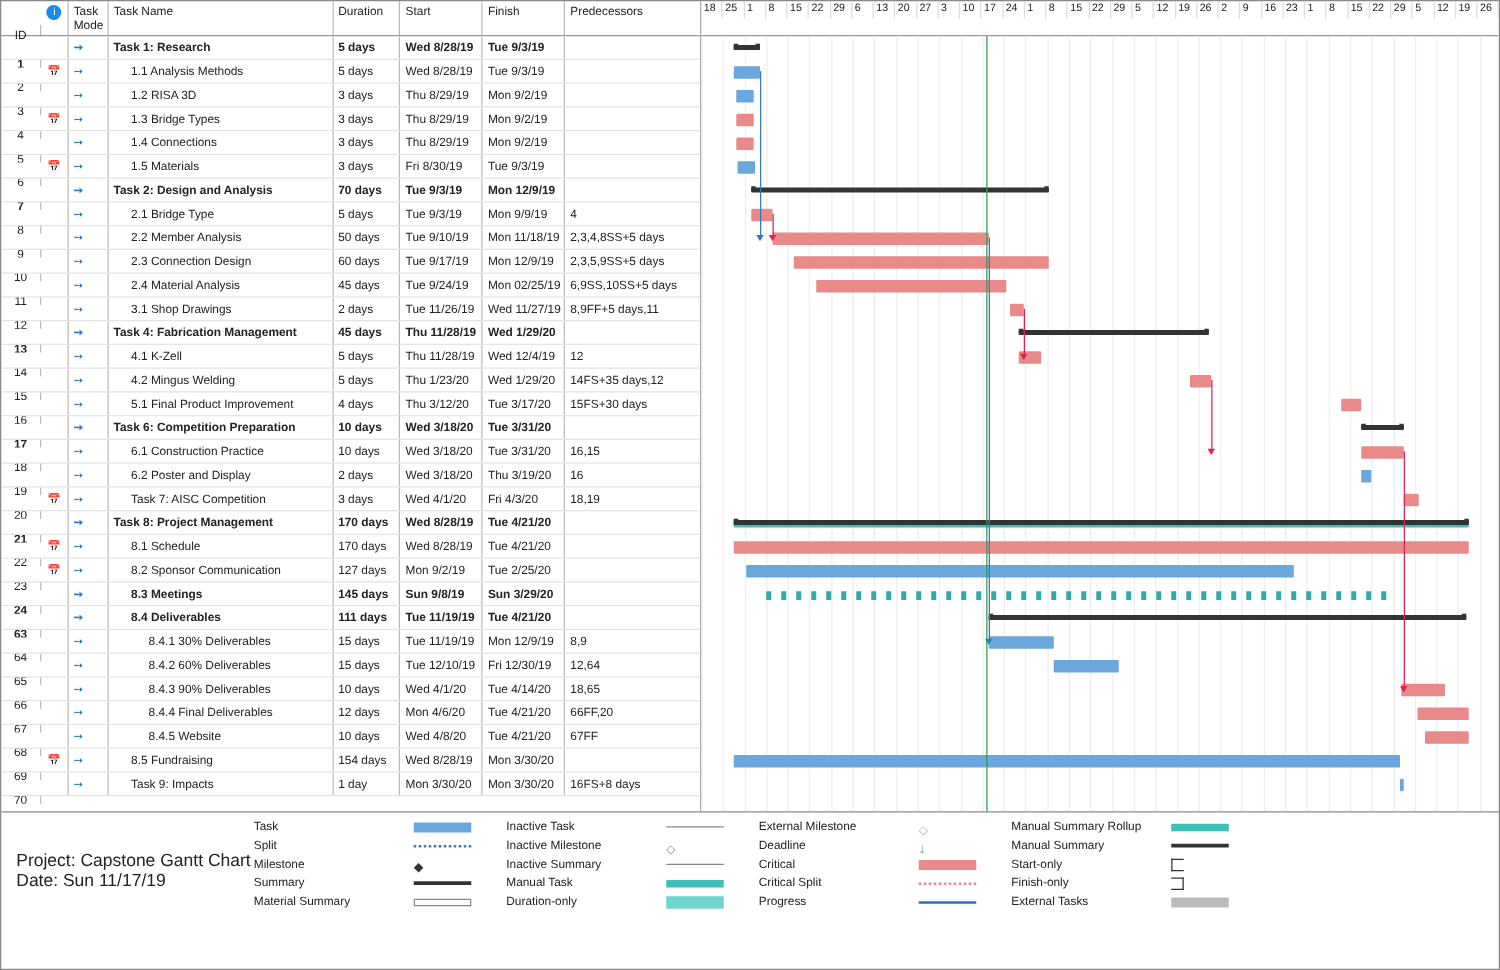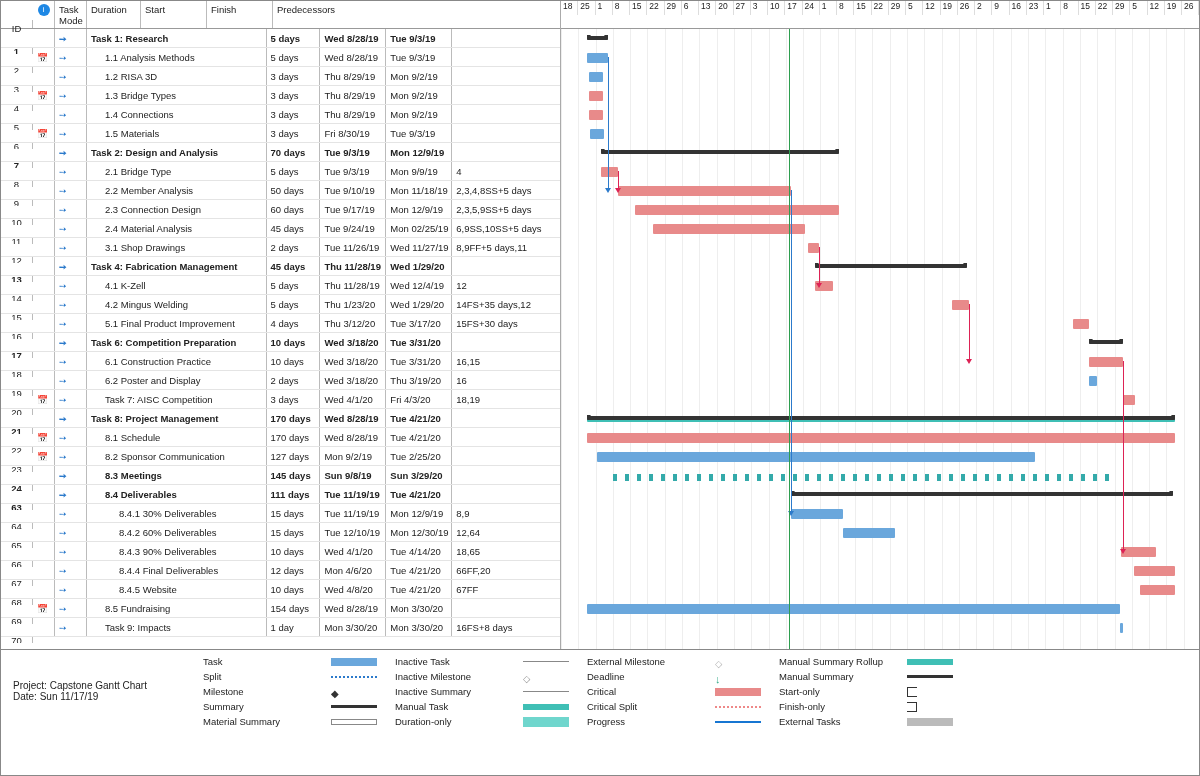--- a/index.html
+++ b/index.html
@@ -56,22 +56,22 @@
   .link { position:absolute; height:1px; background:#2c7acb; }
   .link.red { background:#d25; }
   .arrow-down { position:absolute; width:0;height:0; border-left:3px solid transparent; border-right:3px solid transparent; border-top:5px solid #2c7acb; }
   .arrow-down.red { border-top-color:#d25; }
 
   
   .today-line { position:absolute; top:0; bottom:0; width:1px; background:#2e9e4f; z-index:5; }
 
   
   .legend { position:absolute; left:0; right:0; top:648px; height:110px; border-top:1px solid #888; padding:6px 12px; display:flex; }
-  .legend .meta { width:190px; font-size:10px; padding-top:24px; }
-  .legend .cols { display:flex; flex:1; gap:18px; }
+  .legend .meta { width:190px; font-size:14px; padding-top:24px; }
+  .legend .cols { display:flex; flex:1; gap:28px; }
   .legend .lcol { display:flex; flex-direction:column; gap:4px; }
   .legend .item { display:flex; align-items:center; gap:8px; font-size:9.5px; }
   .swatch { width:46px; height:8px; }
   .sw-task { background:#6aa7dc; }
   .sw-split { border-top:2px dotted #2c7acb; height:0; }
   .sw-mile::before { content:"◆"; color:#333; font-size:10px; }
   .sw-sum { background:#333; height:3px; position:relative; }
   .sw-psum { border:1px solid #888; height:6px; }
   .sw-line { border-top:1px solid #888; height:0; }
   .sw-imile::before { content:"◇"; color:#888; }
@@ -93,20 +93,21 @@
 
 <div class="page">
 
   <div class="table-area">
     <div class="table-head">
       <div class="col col-id">ID</div>
       <div class="col col-info">
         <span class="info-icon">i</span>
       </div>
       <div class="col col-mode">Task Mode</div>
+      <div class="col col-name">Task Name</div>
       <div class="col col-dur">Duration</div>
       <div class="col col-start">Start</div>
       <div class="col col-finish">Finish</div>
       <div class="col col-pred">Predecessors</div>
     </div>
     <div class="table-body" id="tbody">
         <div class="row bold">
           <div class="col col-id">1</div>
           <div class="col col-info"></div>
           <div class="col col-mode">
@@ -432,21 +433,21 @@
         </div>
         <div class="row">
           <div class="col col-id">65</div>
           <div class="col col-info"></div>
           <div class="col col-mode">
             <span class="mode-icon"></span>
           </div>
           <div class="col col-name indent-2">8.4.2 60% Deliverables</div>
           <div class="col col-dur">15 days</div>
           <div class="col col-start">Tue 12/10/19</div>
-          <div class="col col-finish">Mon 12/30/19</div>
+          <div class="col col-finish">Fri 12/30/19</div>
           <div class="col col-pred">12,64</div>
         </div>
         <div class="row">
           <div class="col col-id">66</div>
           <div class="col col-info"></div>
           <div class="col col-mode">
             <span class="mode-icon"></span>
           </div>
           <div class="col col-name indent-2">8.4.3 90% Deliverables</div>
           <div class="col col-dur">10 days</div>

